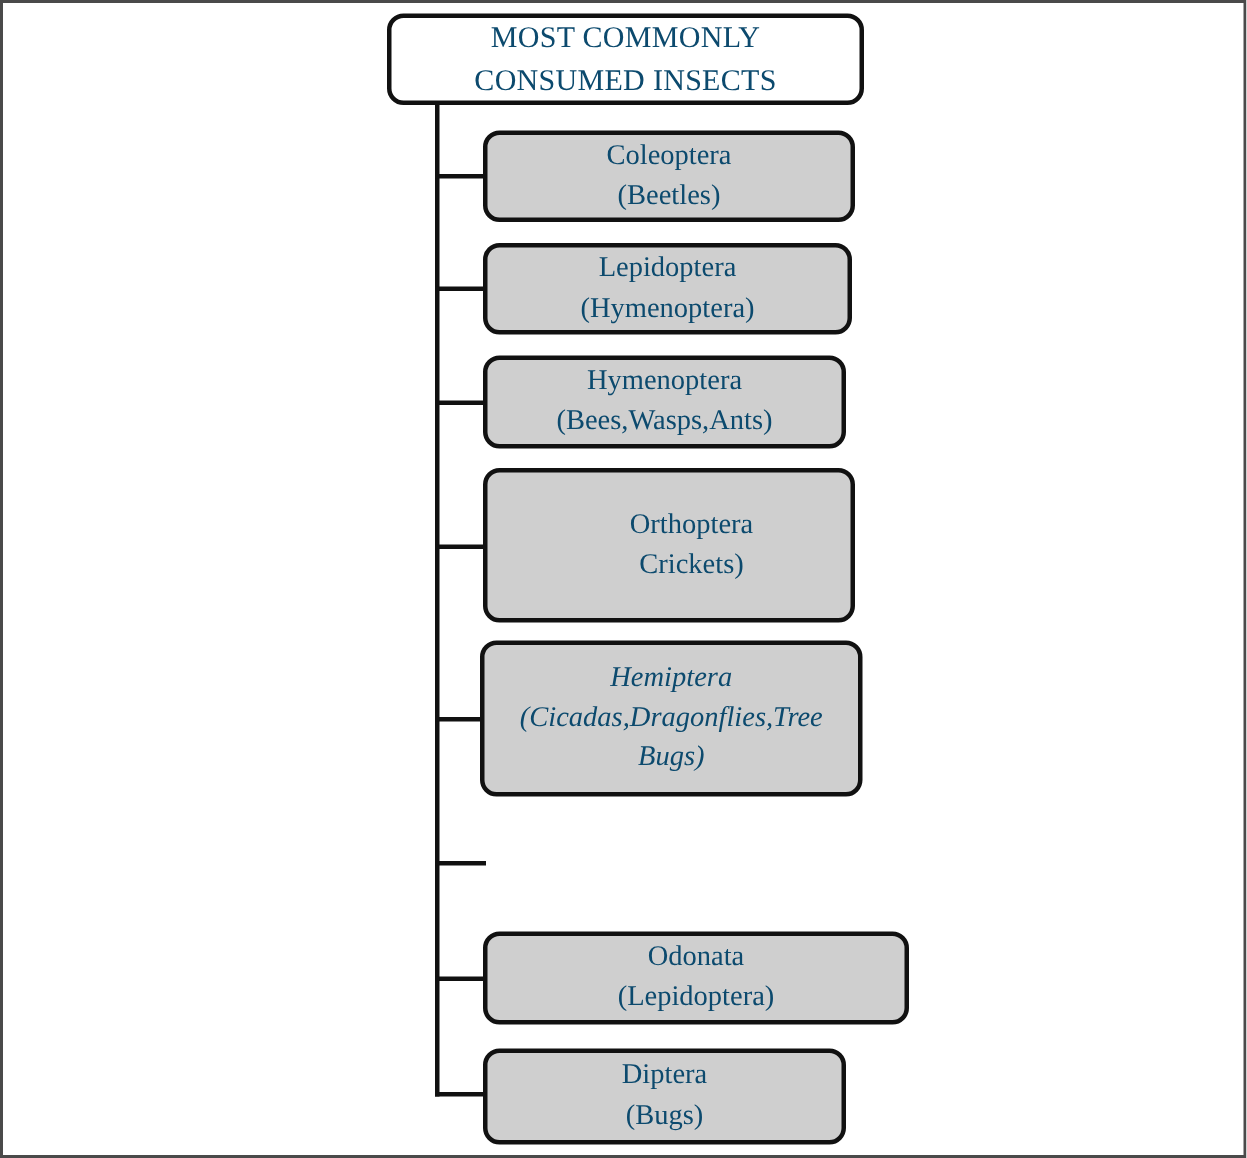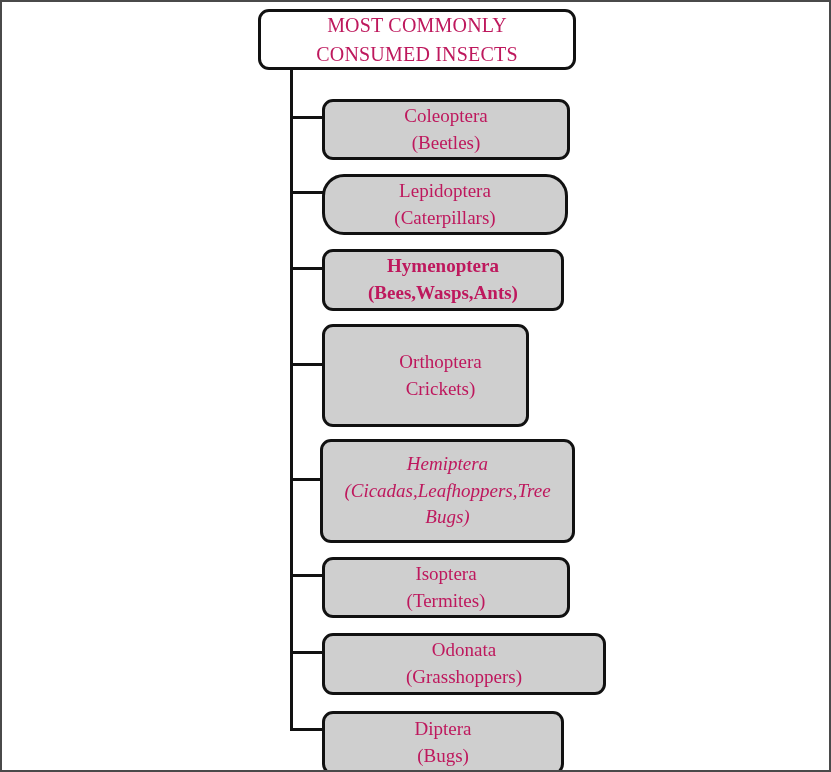--- a/index.html
+++ b/index.html
@@ -48,51 +48,50 @@
   .node {
     position: absolute;
     box-sizing: border-box;
     border: 3px solid #111111;
     border-radius: 11px;
     display: flex;
     flex-direction: column;
     align-items: center;
     justify-content: center;
     text-align: center;
-    color: #be185d;
+    color: #0c4a6e;
     line-height: 1.42;
   }
   .node .line {
     display: block;
     white-space: nowrap;
   }
 
   .node-root {
     left: 256px;
     top: 7px;
     width: 318px;
     height: 61px;
     background: #ffffff;
     font-size: 20px;
     letter-spacing: 0.2px;
   }
 
   .node-child {
     background: #cfcfcf;
     font-size: 19px;
-    margin-top: 12px;
   }
   .node-child .line-sub {
     white-space: nowrap;
   }
 
   .n1 { left: 320px; top: 85px;  width: 248px; height: 61px; }
-  .n2 { left: 320px; top: 160px; width: 246px; height: 61px; border-radius: 22px; }
-  .n3 { left: 320px; top: 235px; width: 242px; height: 62px; font-weight: bold; }
-  .n4 { left: 320px; top: 310px; width: 207px; height: 103px; padding-left: 30px; }
+  .n2 { left: 320px; top: 160px; width: 246px; height: 61px; }
+  .n3 { left: 320px; top: 235px; width: 242px; height: 62px; }
+  .n4 { left: 320px; top: 310px; width: 248px; height: 103px; padding-left: 30px; }
   .n5 { left: 318px; top: 425px; width: 255px; height: 104px; font-style: italic; }
   .n6 { left: 320px; top: 543px; width: 248px; height: 61px; }
   .n7 { left: 320px; top: 619px; width: 284px; height: 62px; }
   .n8 { left: 320px; top: 697px; width: 242px; height: 64px; }
 
   .b1 { top: 114px; }
   .b2 { top: 189px; }
   .b3 { top: 265px; }
   .b4 { top: 361px; }
   .b5 { top: 476px; }
@@ -122,47 +121,43 @@
     <div class="branch b7"></div>
     <div class="branch b8"></div>
 
     <div class="node node-child n1">
       <span class="line">Coleoptera</span>
       <span class="line line-sub">(Beetles)</span>
     </div>
 
     <div class="node node-child n2">
       <span class="line">Lepidoptera</span>
-      <span class="line line-sub">(Caterpillars)</span>
+      <span class="line line-sub">(Hymenoptera)</span>
     </div>
 
     <div class="node node-child n3">
       <span class="line">Hymenoptera</span>
       <span class="line line-sub">(Bees,Wasps,Ants)</span>
     </div>
 
     <div class="node node-child n4">
       <span class="line">Orthoptera</span>
       <span class="line line-sub">Crickets)</span>
     </div>
 
     <div class="node node-child n5">
       <span class="line">Hemiptera</span>
-      <span class="line line-sub">(Cicadas,Leafhoppers,Tree</span>
+      <span class="line line-sub">(Cicadas,Dragonflies,Tree</span>
       <span class="line line-sub">Bugs)</span>
     </div>
 
-    <div class="node node-child n6">
-      <span class="line">Isoptera</span>
-      <span class="line line-sub">(Termites)</span>
-    </div>
 
     <div class="node node-child n7">
       <span class="line">Odonata</span>
-      <span class="line line-sub">(Grasshoppers)</span>
+      <span class="line line-sub">(Lepidoptera)</span>
     </div>
 
     <div class="node node-child n8">
       <span class="line">Diptera</span>
       <span class="line line-sub">(Bugs)</span>
     </div>
 
   </div>
 </div>
 

